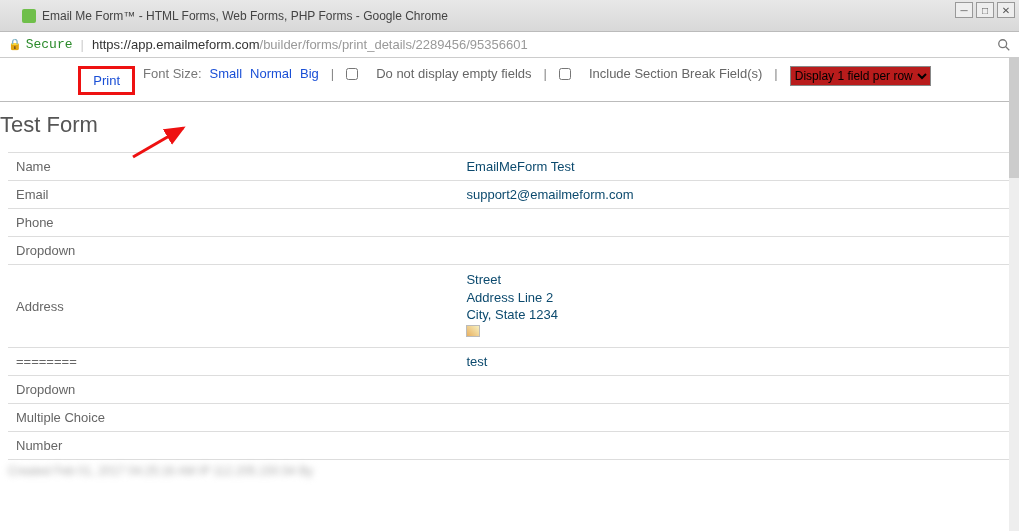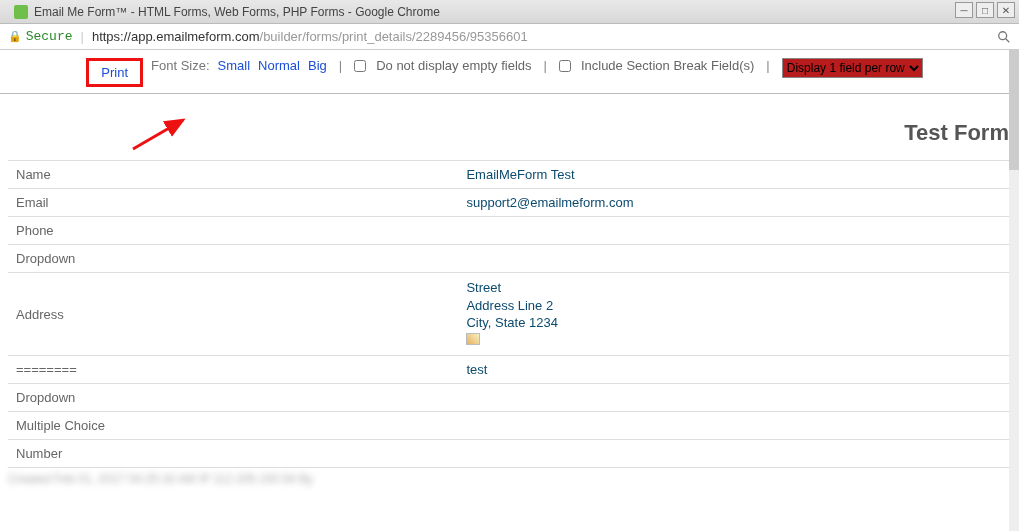--- a/index.html
+++ b/index.html
@@ -7,26 +7,26 @@
       font-family: Arial, Helvetica, sans-serif;
       font-size: 13px;
       color: #555;
       background: #fff;
       width: 1019px;
       height: 531px;
       overflow: hidden;
       position: relative;
     }
     .titlebar {
-      height: 24px;
+      height: 32px;
       background: linear-gradient(#e8e8e8, #d8d8d8);
       border-bottom: 1px solid #bbb;
       display: flex;
       align-items: center;
-      padding: 0 14px;
+      padding: 0 22px;
       font-size: 12px;
       color: #444;
       position: relative;
     }
     .titlebar .favicon {
       width: 14px; height: 14px;
       background: #6fbf4a;
       border-radius: 2px;
       margin-right: 6px;
       display: inline-block;
@@ -95,41 +95,41 @@
     }
     .toolbar .print-link {
       color: #1a4fd6;
       padding: 4px 12px;
       border: 3px solid #e11;
       font-weight: normal;
     }
     .toolbar .fontlabel { color: #777; }
     .toolbar a.sizelink { color: #1a4fd6; cursor: pointer; }
     .toolbar .divider { color: #888; margin: 0 4px; }
-    .toolbar label.chk { color: #666; display: inline-flex; align-items: center; gap: 10px; }
+    .toolbar label.chk { color: #666; display: inline-flex; align-items: center; gap: 18px; }
     .toolbar input[type=checkbox] { width: 12px; height: 12px; }
     .toolbar select {
       font-size: 12px;
       border: 1px solid #888;
       background: #b91c1c;
       height: 20px;
     }
     .red-arrow {
       position: absolute;
       left: 128px;
       top: 64px;
       z-index: 2;
       pointer-events: none;
     }
     .formtitle {
-      text-align: right;
+      text-align: left;
       font-size: 22px;
       color: #555;
-      font-weight: bold;
-      padding: 26px 0 14px 0;
+      font-weight: normal;
+      padding: 10px 0 14px 0;
       border-top: 1px solid #bbb;
     }
     .fields {
       border-top: 1px solid #ddd;
       margin-left: 8px;
     }
     .row {
       display: flex;
       border-bottom: 1px solid #ddd;
       min-height: 28px;

